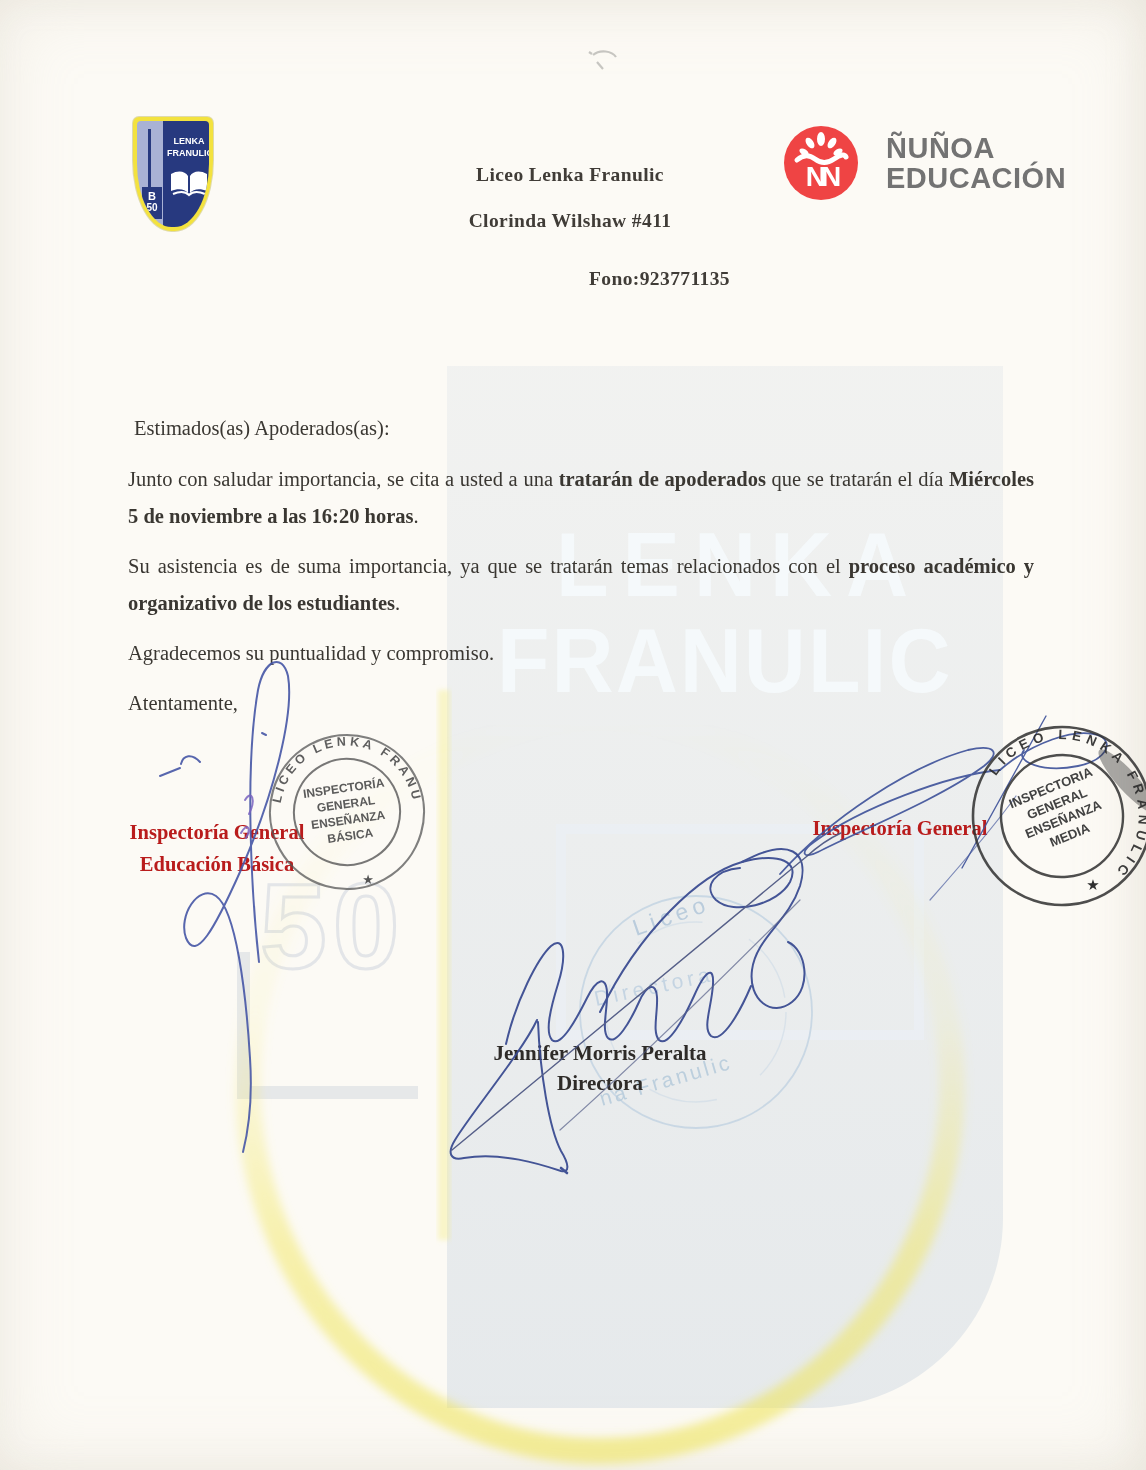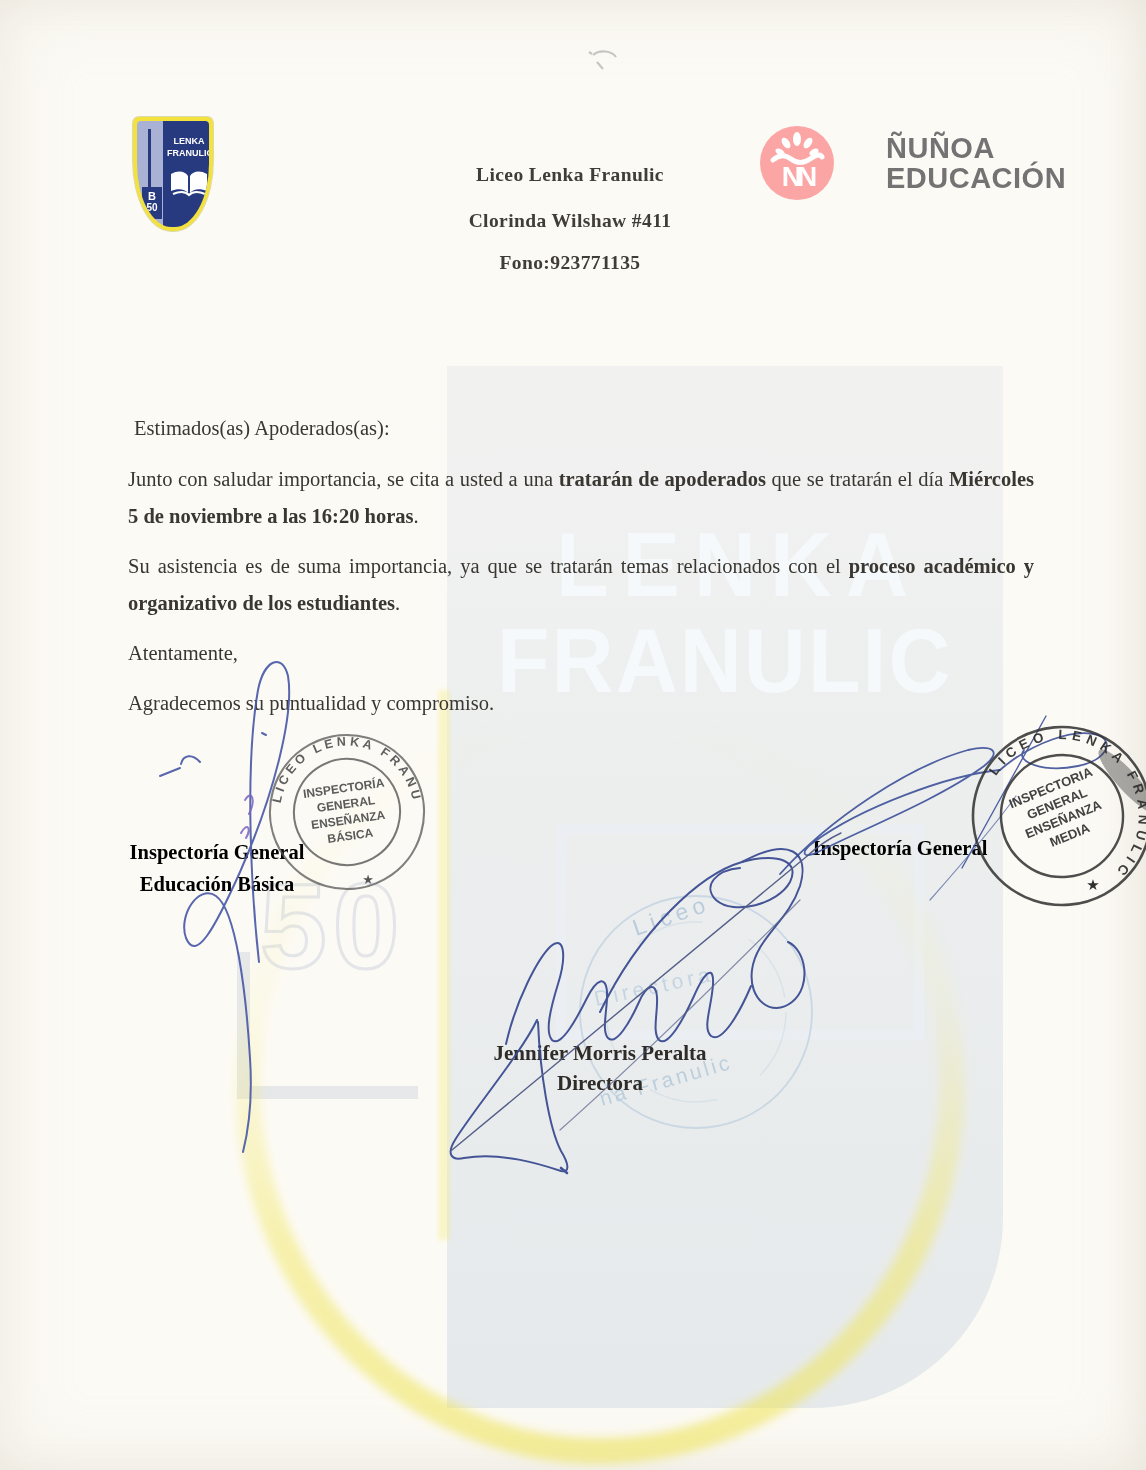--- a/index.html
+++ b/index.html
@@ -35,37 +35,37 @@
   #shield-in{position:absolute;inset:4px;overflow:hidden;
     border-radius:4px 4px 48% 48% / 4px 4px 60% 60%;
     background:linear-gradient(90deg,#a9b2d5 0 36%,#27397f 36% 100%);}
   #shield-line{position:absolute;left:11px;top:8px;width:3px;height:62px;background:#27397f;}
   #shield-b50{position:absolute;left:5px;top:66px;width:20px;height:32px;background:#27397f;
     color:#fff;font-family:"Liberation Sans",sans-serif;font-weight:bold;font-size:11px;
     line-height:1.1;text-align:center;padding-top:3px;box-sizing:border-box;}
   #shield-name{position:absolute;left:30px;top:14px;width:44px;text-align:center;color:#fff;
     font-family:"Liberation Sans",sans-serif;font-weight:bold;font-size:9px;line-height:1.35;}
   #shield-book{position:absolute;left:32px;top:48px;}
-  #nunoa-circle{left:760px;top:126px;width:74px;height:74px;border-radius:50%;
-    background:#fca5a5;z-index:3;}
+  #nunoa-circle{left:784px;top:126px;width:74px;height:74px;border-radius:50%;
+    background:#ef4444;z-index:3;}
   #nunoa-word{left:886px;top:133px;z-index:3;font-family:"Liberation Sans","DejaVu Sans",sans-serif;
     font-weight:800;font-size:29px;line-height:30px;color:#737373;letter-spacing:.5px;}
   
   #hdr{left:410px;top:164px;width:320px;text-align:center;z-index:3;
     font-weight:bold;font-size:19.5px;color:#403c37;letter-spacing:.4px;}
   #hdr .h2{margin-top:24px;}
-  #hdr .h3{margin-top:20px;}
+  #hdr .h3{margin-top:36px;text-align:right;}
   
   #letter{left:128px;top:410px;width:906px;z-index:3;font-size:20.5px;line-height:37px;}
   #letter p{margin:0 0 13px 0;text-align:justify;}
   #letter .greet{padding-left:6px;margin-bottom:14px;text-align:left;}
   #letter .close{text-align:left;}
   b{font-weight:bold;}
   
-  .siglabel{z-index:3;text-align:center;font-weight:bold;font-size:20.5px;line-height:32px;color:#000000;margin-top:20px;}
+  .siglabel{z-index:3;text-align:center;font-weight:bold;font-size:20.5px;line-height:32px;color:#b91c1c;}
   #sig-basica{left:108px;top:816px;width:218px;}
   #sig-media{left:793px;top:812px;width:214px;}
   #sig-dir{left:448px;top:1038px;width:304px;z-index:3;text-align:center;
     font-weight:bold;font-size:21px;line-height:30px;color:#2e2b28;}
   .stamp-txt{font-family:"Liberation Sans","DejaVu Sans",sans-serif;font-weight:bold;}
   .faint-txt{font-family:"Liberation Sans","DejaVu Sans",sans-serif;}
 </style>
 </head>
 <body>
 
@@ -145,22 +145,22 @@
   <div class="abs" id="hdr">
     <div class="h1">Liceo Lenka Franulic</div>
     <div class="h2">Clorinda Wilshaw #411</div>
     <div class="h3">Fono:923771135</div>
   </div>
 
   <div class="abs" id="letter">
     <p class="greet">Estimados(as) Apoderados(as):</p>
     <p><span>Junto con saludar importancia, se cita a usted a una </span><b>tratarán de apoderados</b><span> que se tratarán el día </span><b>Miércoles  5 de noviembre a las 16:20 horas</b><span>.</span></p>
     <p><span>Su asistencia es de suma importancia, ya que se tratarán temas relacionados con el </span><b>proceso académico y organizativo de los estudiantes</b><span>.</span></p>
+    <p class="close">Agradecemos su puntualidad y compromiso.</p>
     <p class="close">Atentamente,</p>
-    <p class="close">Agradecemos su puntualidad y compromiso.</p>
   </div>
 
   <div class="abs siglabel" id="sig-basica">
     <div>Inspectoría General</div>
     <div>Educación Básica</div>
   </div>
   <div class="abs siglabel" id="sig-media">
     <div>Inspectoría General</div>
   </div>
   <div class="abs" id="sig-dir">

